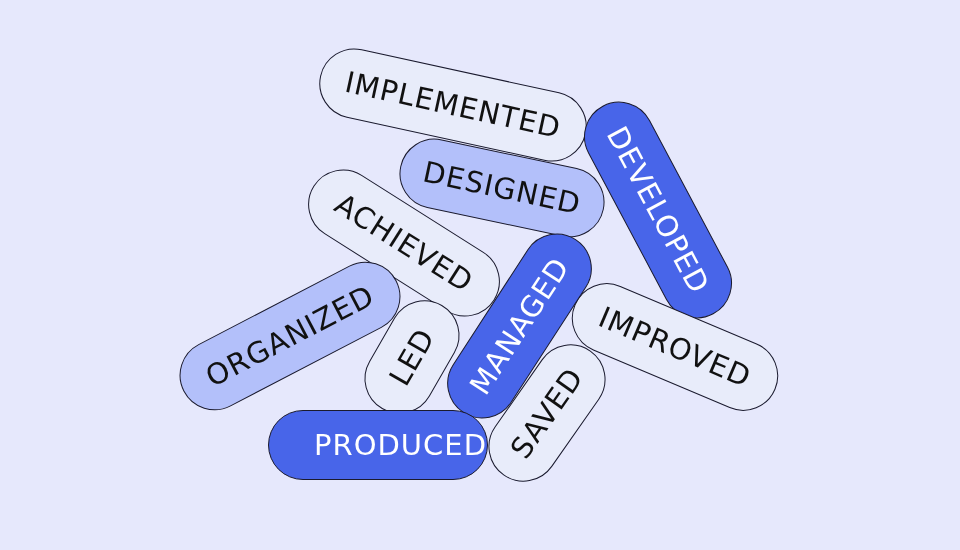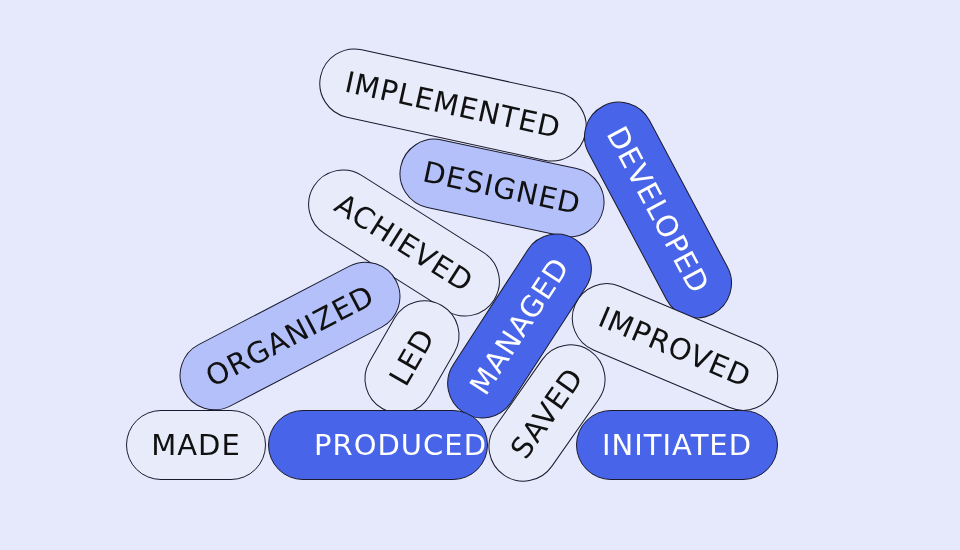--- a/index.html
+++ b/index.html
@@ -69,25 +69,19 @@
   </div>
 
   <div class="pill dark" style="width:207px; left:416px; top:291px; transform:rotate(-57deg);">
     <span>MANAGED</span>
   </div>
 
   <div class="pill light" style="width:152px; left:471px; top:378px; transform:rotate(-55deg);">
     <span>SAVED</span>
   </div>
 
-  <div class="pill light" style="width:140px; left:126px; top:410px;">
-    <span>MADE</span>
-  </div>
 
   <div class="pill dark" style="width:220px; left:268px; top:410px;justify-content:flex-end;">
     <span>PRODUCED</span>
   </div>
 
-  <div class="pill dark" style="width:202px; left:576px; top:410px;">
-    <span>INITIATED</span>
-  </div>
 
 </div>
 
 </body></html>

